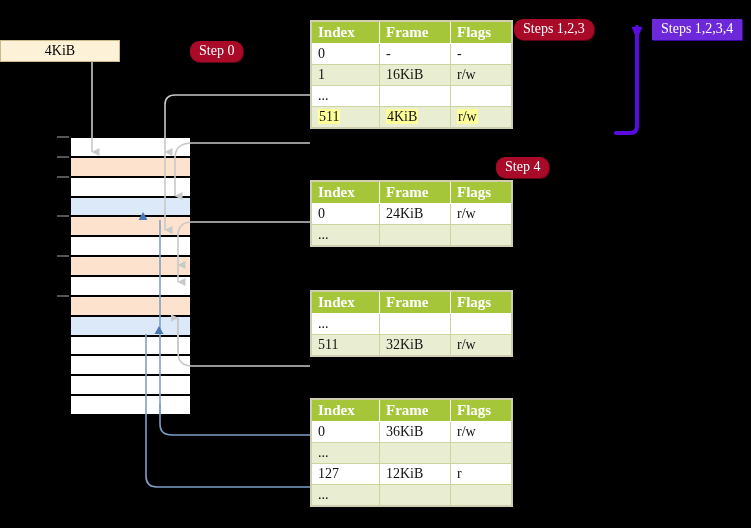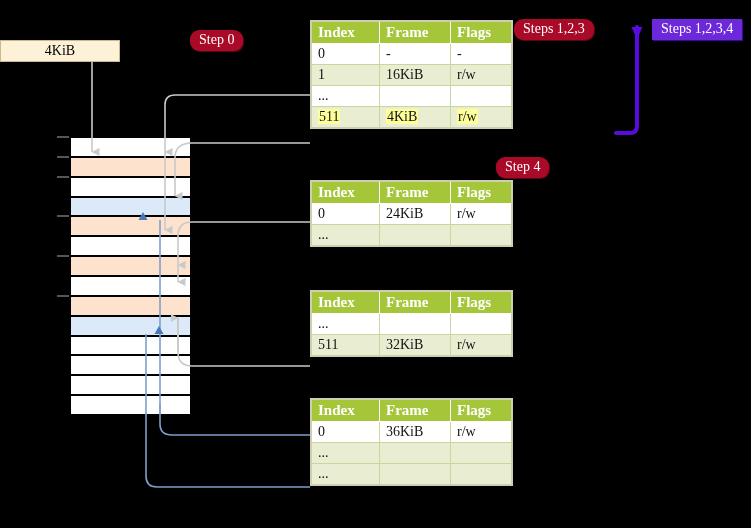--- a/index.html
+++ b/index.html
@@ -49,21 +49,21 @@
   svg.overlay{position:absolute;left:0;top:0;width:751px;height:528px;
               pointer-events:none;}
 </style>
 </head>
 <body>
 
 <div class="abs" id="size-box">
   <span>4KiB</span>
 </div>
 
-<div class="abs badge badge-red" style="left:190px;top:30px;">Step 0</div>
+<div class="abs badge badge-red" style="left:190px;top:41px;">Step 0</div>
 <div class="abs badge badge-red" style="left:496px;top:157px;">Step 4</div>
 <div class="abs badge badge-red" style="left:514px;top:19px;">Steps 1,2,3</div>
 <div class="abs badge badge-blue" style="left:652px;top:19px;">Steps 1,2,3,4</div>
 
 <div class="abs" id="mem-grid">
     <div class="mrow" style="top: 0px; height: 19.8571px;"></div>
     <div class="tick" style="top: 0px;"></div>
     <div class="mrow peach" style="top: 19.8571px; height: 19.8571px;"></div>
     <div class="tick" style="top: 19.8571px;"></div>
     <div class="mrow" style="top: 39.7143px; height: 19.8571px;"></div>
@@ -173,20 +173,25 @@
       <tr>
         <td class="c-index">0</td>
         <td class="c-frame">36KiB</td>
         <td class="c-flags">r/w</td>
       </tr>
       <tr class="alt">
         <td class="c-index">...</td>
         <td class="c-frame"></td>
         <td class="c-flags"></td>
       </tr>
+      <tr>
+        <td class="c-index">127</td>
+        <td class="c-frame">12KiB</td>
+        <td class="c-flags">r</td>
+      </tr>
       <tr class="alt">
         <td class="c-index">...</td>
         <td class="c-frame"></td>
         <td class="c-flags"></td>
       </tr>
     </tbody>
 </table>
 
 <svg class="overlay">
   <defs>

